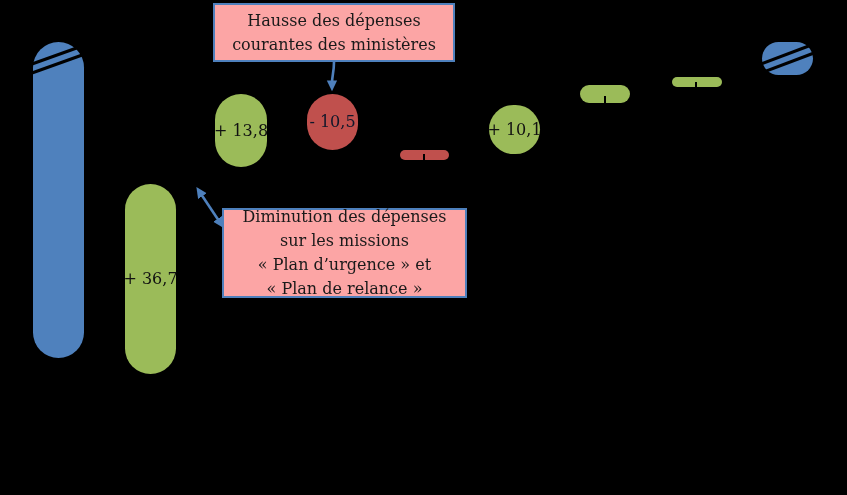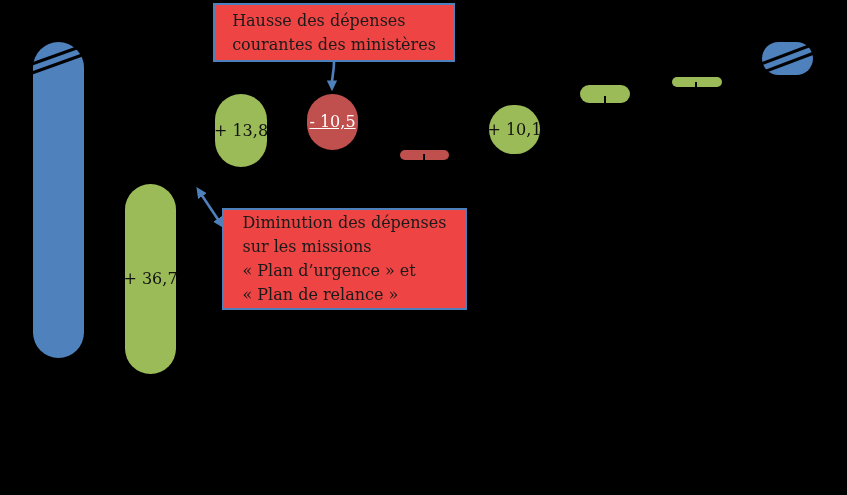--- a/index.html
+++ b/index.html
@@ -7,42 +7,42 @@
     position:relative;width:847px;height:495px;background:#000000;
     font-family:"DejaVu Serif","Liberation Serif",serif;overflow:hidden;
   }
   .bar{position:absolute;display:flex;align-items:center;justify-content:center;border-radius:26px;}
   .bar-blue{background:#4F81BD;}
   .bar-green{background:#9BBB59;}
   .bar-red{background:#C0504D;}
   .bar-label{
     font-size:16px;color:#111;white-space:nowrap;letter-spacing:0px;line-height:1;
   }
-  .bar-label.light{color:#ffffff;text-decoration:underline;}
+  .bar-label.light{color:#0f172a;}
   .tick{position:absolute;width:2px;height:13px;background:#000;}
   .b1{left:33px;top:42px;width:51px;height:316px;}
   .b2{left:125px;top:168px;width:51px;height:190px;margin-top:16px;}
   .b3{left:215px;top:94px;width:52px;height:73px;}
   .b4{left:307px;top:94px;width:51px;height:56px;}
   .b5{left:400px;top:150px;width:49px;height:10px;}
   .b6{left:489px;top:105px;width:51px;height:49px;}
   .b7{left:580px;top:85px;width:50px;height:18px;}
   .b8{left:672px;top:77px;width:50px;height:10px;}
   .b9{left:762px;top:42px;width:51px;height:33px;}
   .t5{left:423px;top:154px;}
   .t7{left:604px;top:96px;}
   .t8{left:695px;top:82px;}
   .overlay{position:absolute;left:0;top:0;width:847px;height:495px;pointer-events:none;}
   .callout{
-    position:absolute;box-sizing:border-box;background:#ef4444;
+    position:absolute;box-sizing:border-box;background:#fca5a5;
     border:2.5px solid #4E80BC;display:flex;align-items:center;justify-content:center;
-    text-align:left;font-size:16px;line-height:24px;color:#1a1a1a;white-space:pre-line;
+    text-align:center;font-size:16px;line-height:24px;color:#1a1a1a;white-space:pre-line;
   }
   .c1{left:213px;top:3px;width:242px;height:59px;}
-  .c2{left:222px;top:208px;width:245px;height:102px;}
+  .c2{left:222px;top:208px;width:245px;height:90px;}
 </style>
 </head>
 <body>
 
 <div class="stage">
 
   <div class="bar bar-blue b1"></div>
 
   <div class="bar bar-green b2">
     <span class="bar-label">+ 36,7</span>

